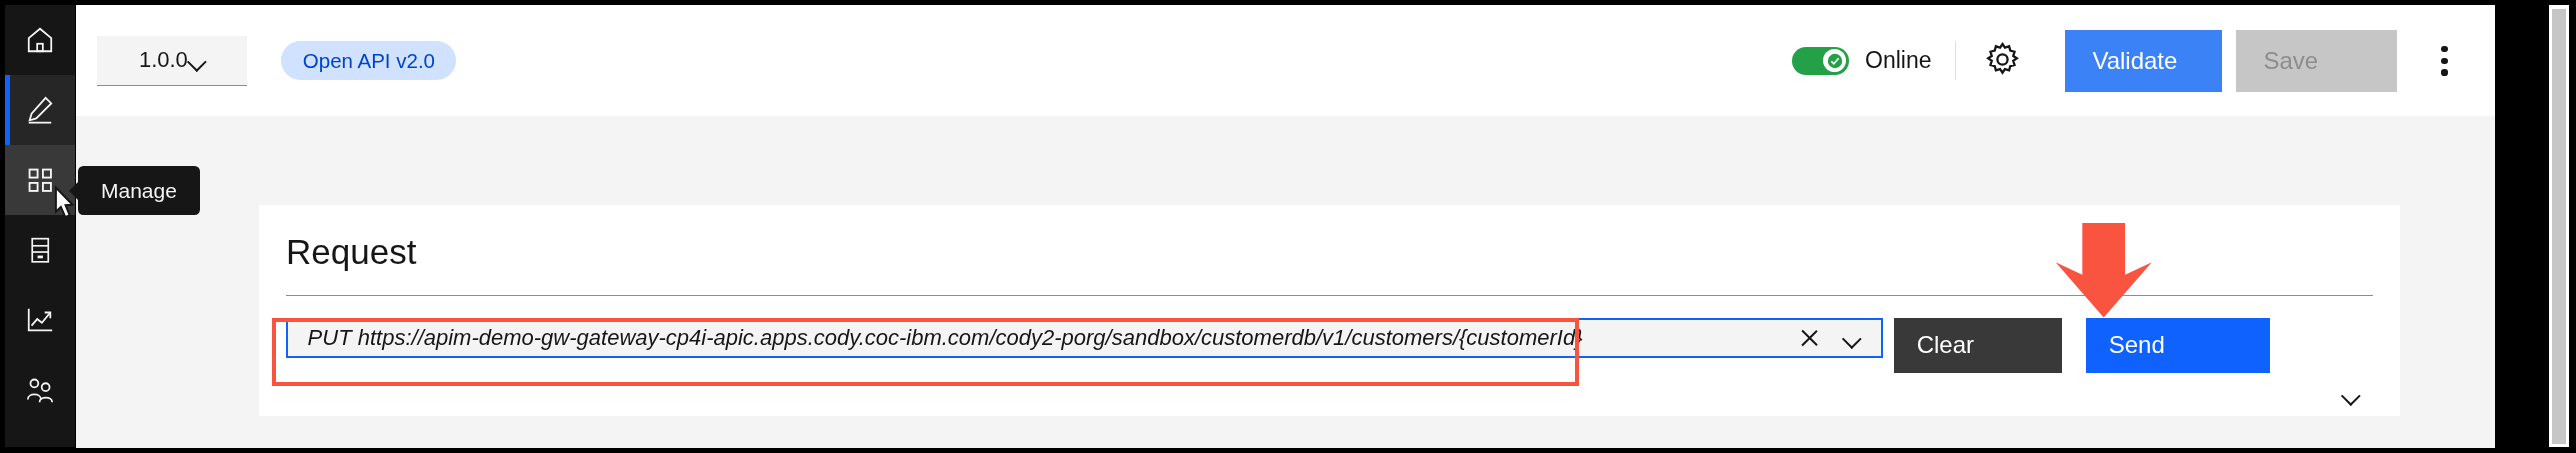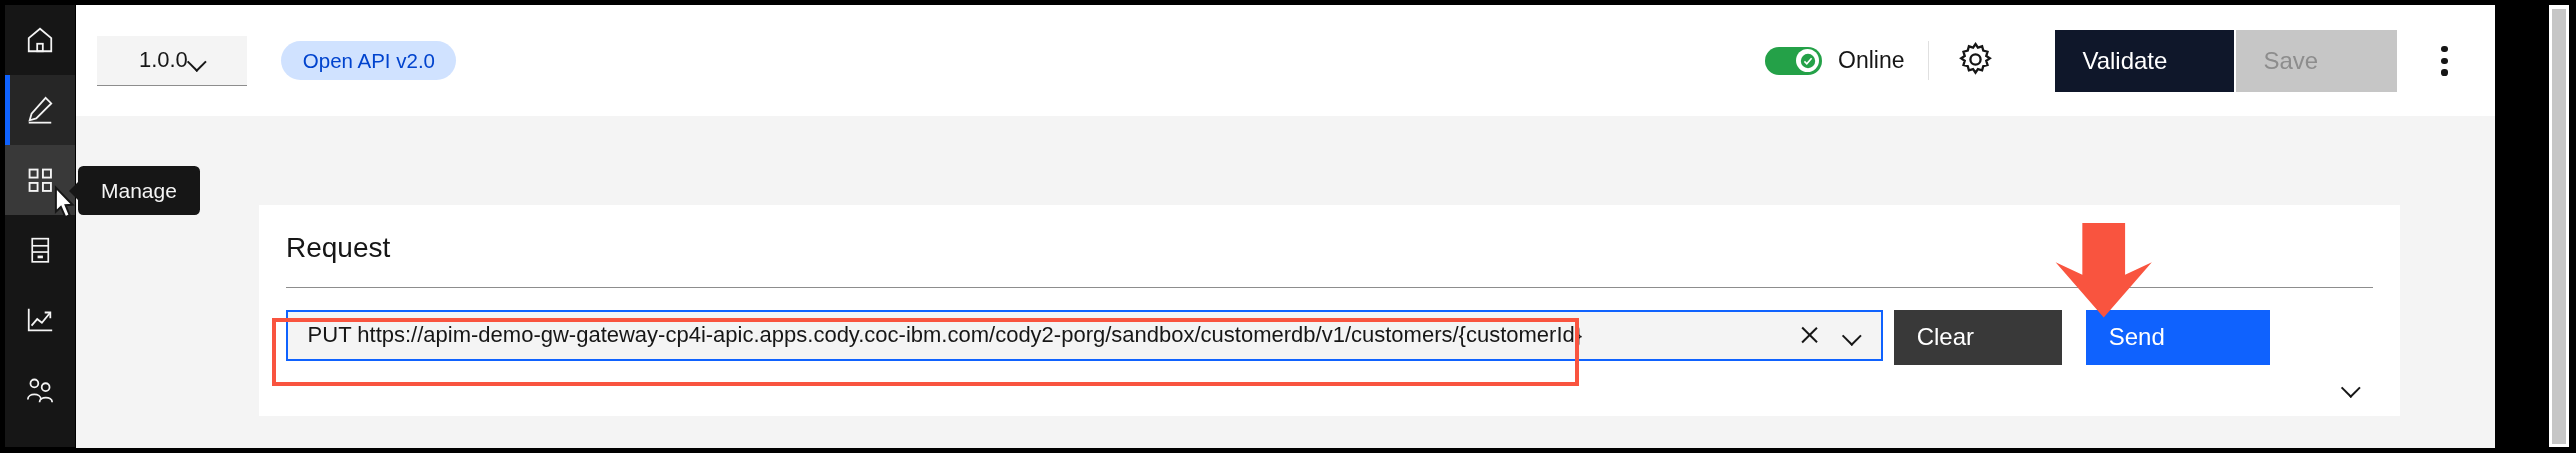--- a/index.html
+++ b/index.html
@@ -116,22 +116,22 @@
     width: 48px; height: 48px;
     display: flex; align-items: center; justify-content: center;
   }
   .btn {
     height: 62px;
     display: flex; align-items: center;
     padding: 0 27px;
     font-size: 24px;
     white-space: nowrap;
   }
-  .btn-validate { background: #0f172a; color: #ffffff; margin-left: 56px; width: 179px; }
-  .btn-save { background: #c6c6c6; color: #8d8d8d; margin-left: 2px; width: 161px; }
+  .btn-validate { background: #3b82f6; color: #ffffff; margin-left: 39px; width: 157px; }
+  .btn-save { background: #c6c6c6; color: #8d8d8d; margin-left: 14px; width: 161px; }
   .overflow-btn {
     width: 62px; height: 62px;
     display: flex; flex-direction: column; align-items: center; justify-content: center;
     gap: 5.4px; margin-left: 16px;
   }
   .dot { width: 6.2px; height: 6.2px; border-radius: 50%; background: #161616; }
 
   
   .tabs {
     position: relative;
@@ -189,38 +189,38 @@
     position: absolute; left: 76px; top: 116px;
     width: 2419px; height: 332px;
     background: #f4f4f4;
   }
   .card {
     position: absolute; left: 259px; top: 205px;
     width: 2141px; height: 211px;
     background: #ffffff;
   }
   .card-title {
-    font-size: 28px; color: #161616;
+    font-size: 35px; color: #161616;
     padding: 27px 0 0 27px;
   }
   .card-rule {
     margin: 23px 27px 0 27px;
     height: 0.9px; background: #8d8d8d;
   }
   .request-row {
     display: flex; align-items: flex-start;
     padding: 22px 27px 0 27px;
   }
   .url-field {
     position: relative;
     flex: 1; max-width: 1597px;
-    height: 51px;
+    height: 40px;
     background: #f4f4f4;
     border: 2.7px solid #0f62fe;
-    display: flex; align-items: center;
+    display: flex; align-items: center; font-style: italic;
   }
   .url-text {
     font-size: 22px; color: #161616;
     padding-left: 19.6px;
     white-space: nowrap; overflow: hidden;
   }
   .url-icons {
     margin-left: auto;
     display: flex; align-items: center; gap: 21.4px;
     padding-right: 19.6px;

